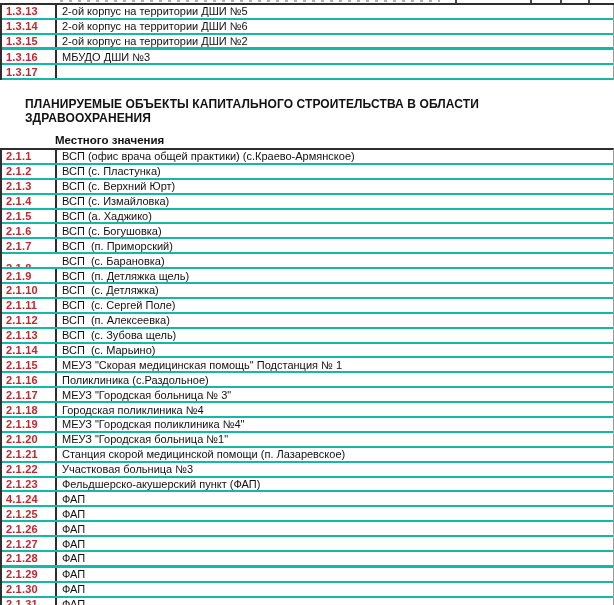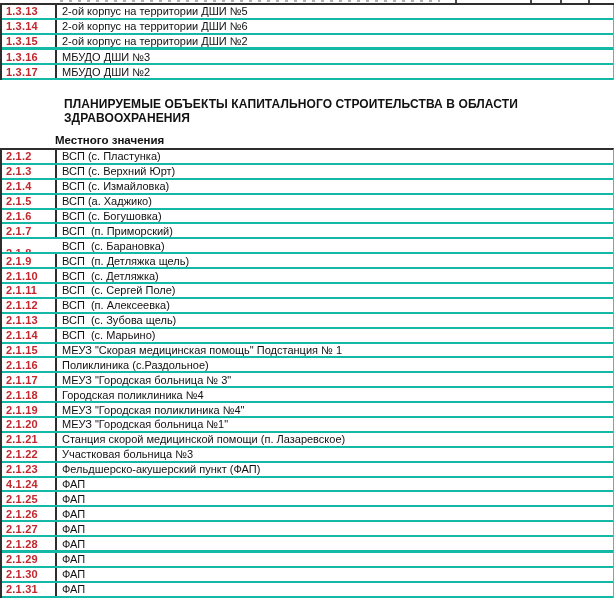--- a/index.html
+++ b/index.html
@@ -19,21 +19,21 @@
   .tbl1 .row{height:12.8px;}
   .tbl2 .row{height:12.9px;}
   .row.thick{border-bottom-width:3px;}
   .cell-num{flex:0 0 49px;border-right:2px solid #2e2e2e;align-self:stretch;
     display:flex;align-items:center;padding-left:4px;
     font-size:11px;font-weight:700;letter-spacing:.2px;}
   .cell-name{flex:1;padding-left:5px;font-size:11px;line-height:12px;white-space:pre;
     overflow:hidden;}
   .tbl2{border-top:2px solid #2e2e2e;}
 
-  .heading{margin:17px 0 0 64px;font-size:12px;font-weight:700;line-height:14px;
+  .heading{margin:17px 0 0 25px;font-size:12px;font-weight:700;line-height:14px;
     letter-spacing:.1px;width:545px;}
   .subheading{margin:9px 0 0 55px;font-size:11.5px;font-weight:700;line-height:13px;}
   .gap-under-sub{height:1px;}
 </style>
 </head>
 <body>
 
 <div class="remnant">
   <span class="textdust"></span>
   <span class="tick" style="left:455px"></span>
@@ -59,30 +59,33 @@
       <div class="cell-name">2-ой корпус на территории ДШИ №2</div>
     </div>
 
     <div class="row">
       <div class="cell-num" style="color: rgb(192, 40, 46);">1.3.16</div>
       <div class="cell-name">МБУДО ДШИ №3</div>
     </div>
 
     <div class="row">
       <div class="cell-num" style="color: rgb(192, 40, 46);">1.3.17</div>
-      <div class="cell-name">МБУДО ДШИ №2</div>
     </div>
   </div>
 
 <div class="heading">ПЛАНИРУЕМЫЕ ОБЪЕКТЫ КАПИТАЛЬНОГО СТРОИТЕЛЬСТВА В ОБЛАСТИ ЗДРАВООХРАНЕНИЯ</div>
 <div class="subheading">Местного значения</div>
 <div class="gap-under-sub"></div>
 
 <div class="tbl tbl2">
 
+    <div class="row">
+      <div class="cell-num" style="color: rgb(192, 40, 46);">2.1.1</div>
+      <div class="cell-name">ВСП (офис врача общей практики) (с.Краево-Армянское)</div>
+    </div>
 
     <div class="row">
       <div class="cell-num" style="color: rgb(192, 40, 46);">2.1.2</div>
       <div class="cell-name">ВСП (с. Пластунка)</div>
     </div>
 
     <div class="row">
       <div class="cell-num" style="color: rgb(192, 40, 46);">2.1.3</div>
       <div class="cell-name">ВСП (с. Верхний Юрт)</div>
     </div>

